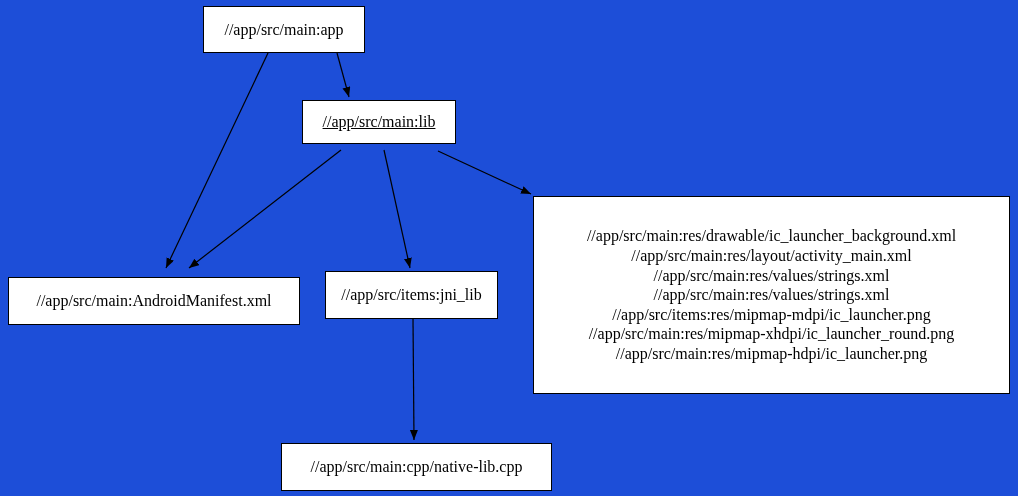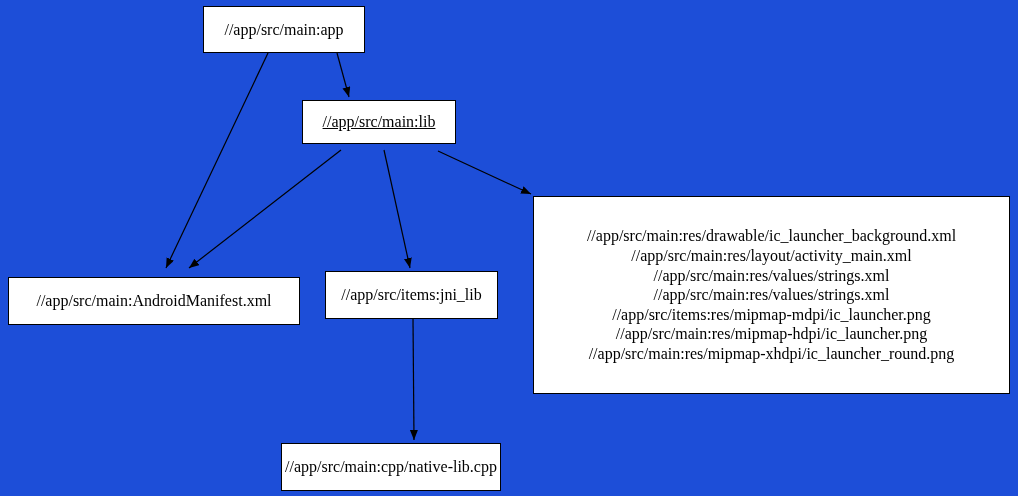--- a/index.html
+++ b/index.html
@@ -71,19 +71,19 @@
     </div>
     <div class="node" style="left: 325px; top: 271px; width: 173px; height: 48px; border-color: rgb(0, 0, 0); background: rgb(255, 255, 255); color: rgb(0, 0, 0);">
       <div class="node-line">//app/src/items:jni_lib</div>
     </div>
     <div class="node" style="left: 533px; top: 196px; width: 477px; height: 198px; border-color: rgb(0, 0, 0); background: rgb(255, 255, 255); color: rgb(0, 0, 0);">
       <div class="node-line">//app/src/main:res/drawable/ic_launcher_background.xml</div>
       <div class="node-line">//app/src/main:res/layout/activity_main.xml</div>
       <div class="node-line">//app/src/main:res/values/strings.xml</div>
       <div class="node-line">//app/src/main:res/values/strings.xml</div>
       <div class="node-line">//app/src/items:res/mipmap-mdpi/ic_launcher.png</div>
+      <div class="node-line">//app/src/main:res/mipmap-xhdpi/ic_launcher_round.png</div>
       <div class="node-line">//app/src/main:res/mipmap-hdpi/ic_launcher.png</div>
-      <div class="node-line">//app/src/main:res/mipmap-xhdpi/ic_launcher_round.png</div>
     </div>
-    <div class="node" style="left: 281px; top: 443px; width: 220px; height: 48px; border-color: rgb(0, 0, 0); background: rgb(255, 255, 255); color: rgb(0, 0, 0);">
+    <div class="node" style="left: 281px; top: 443px; width: 271px; height: 48px; border-color: rgb(0, 0, 0); background: rgb(255, 255, 255); color: rgb(0, 0, 0);">
       <div class="node-line">//app/src/main:cpp/native-lib.cpp</div>
     </div>
   </div>
 
 </body></html>

